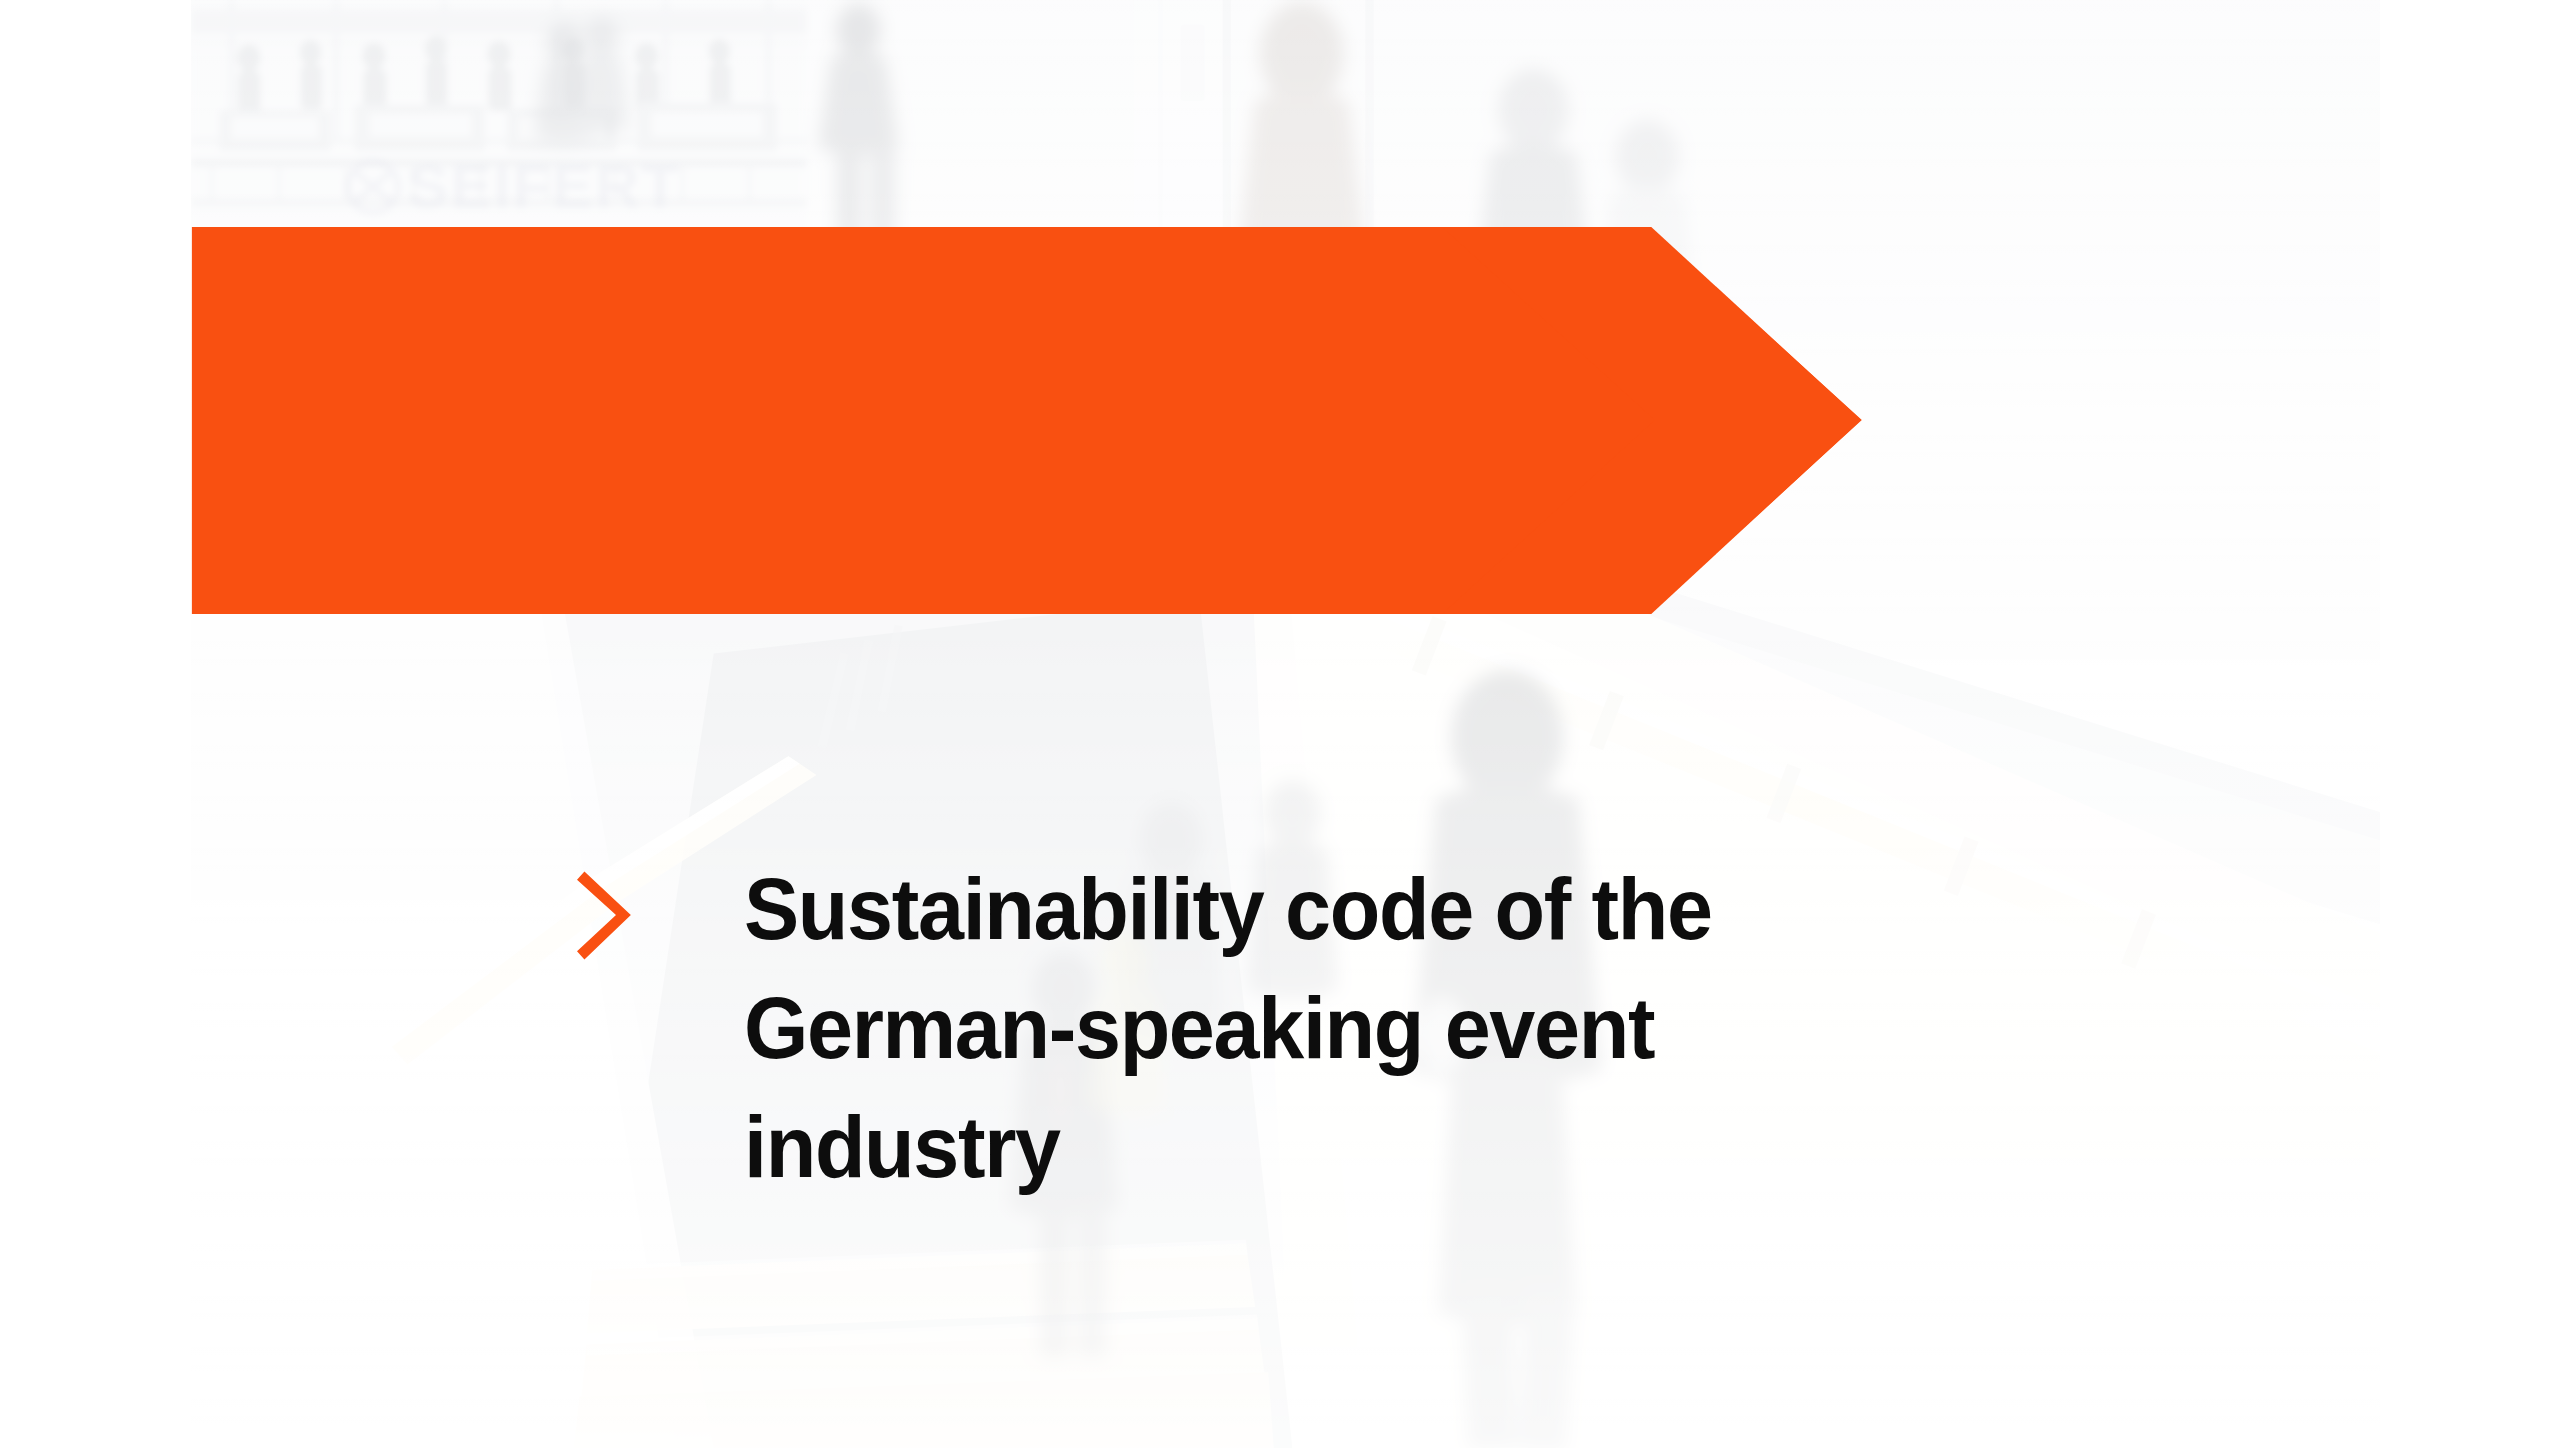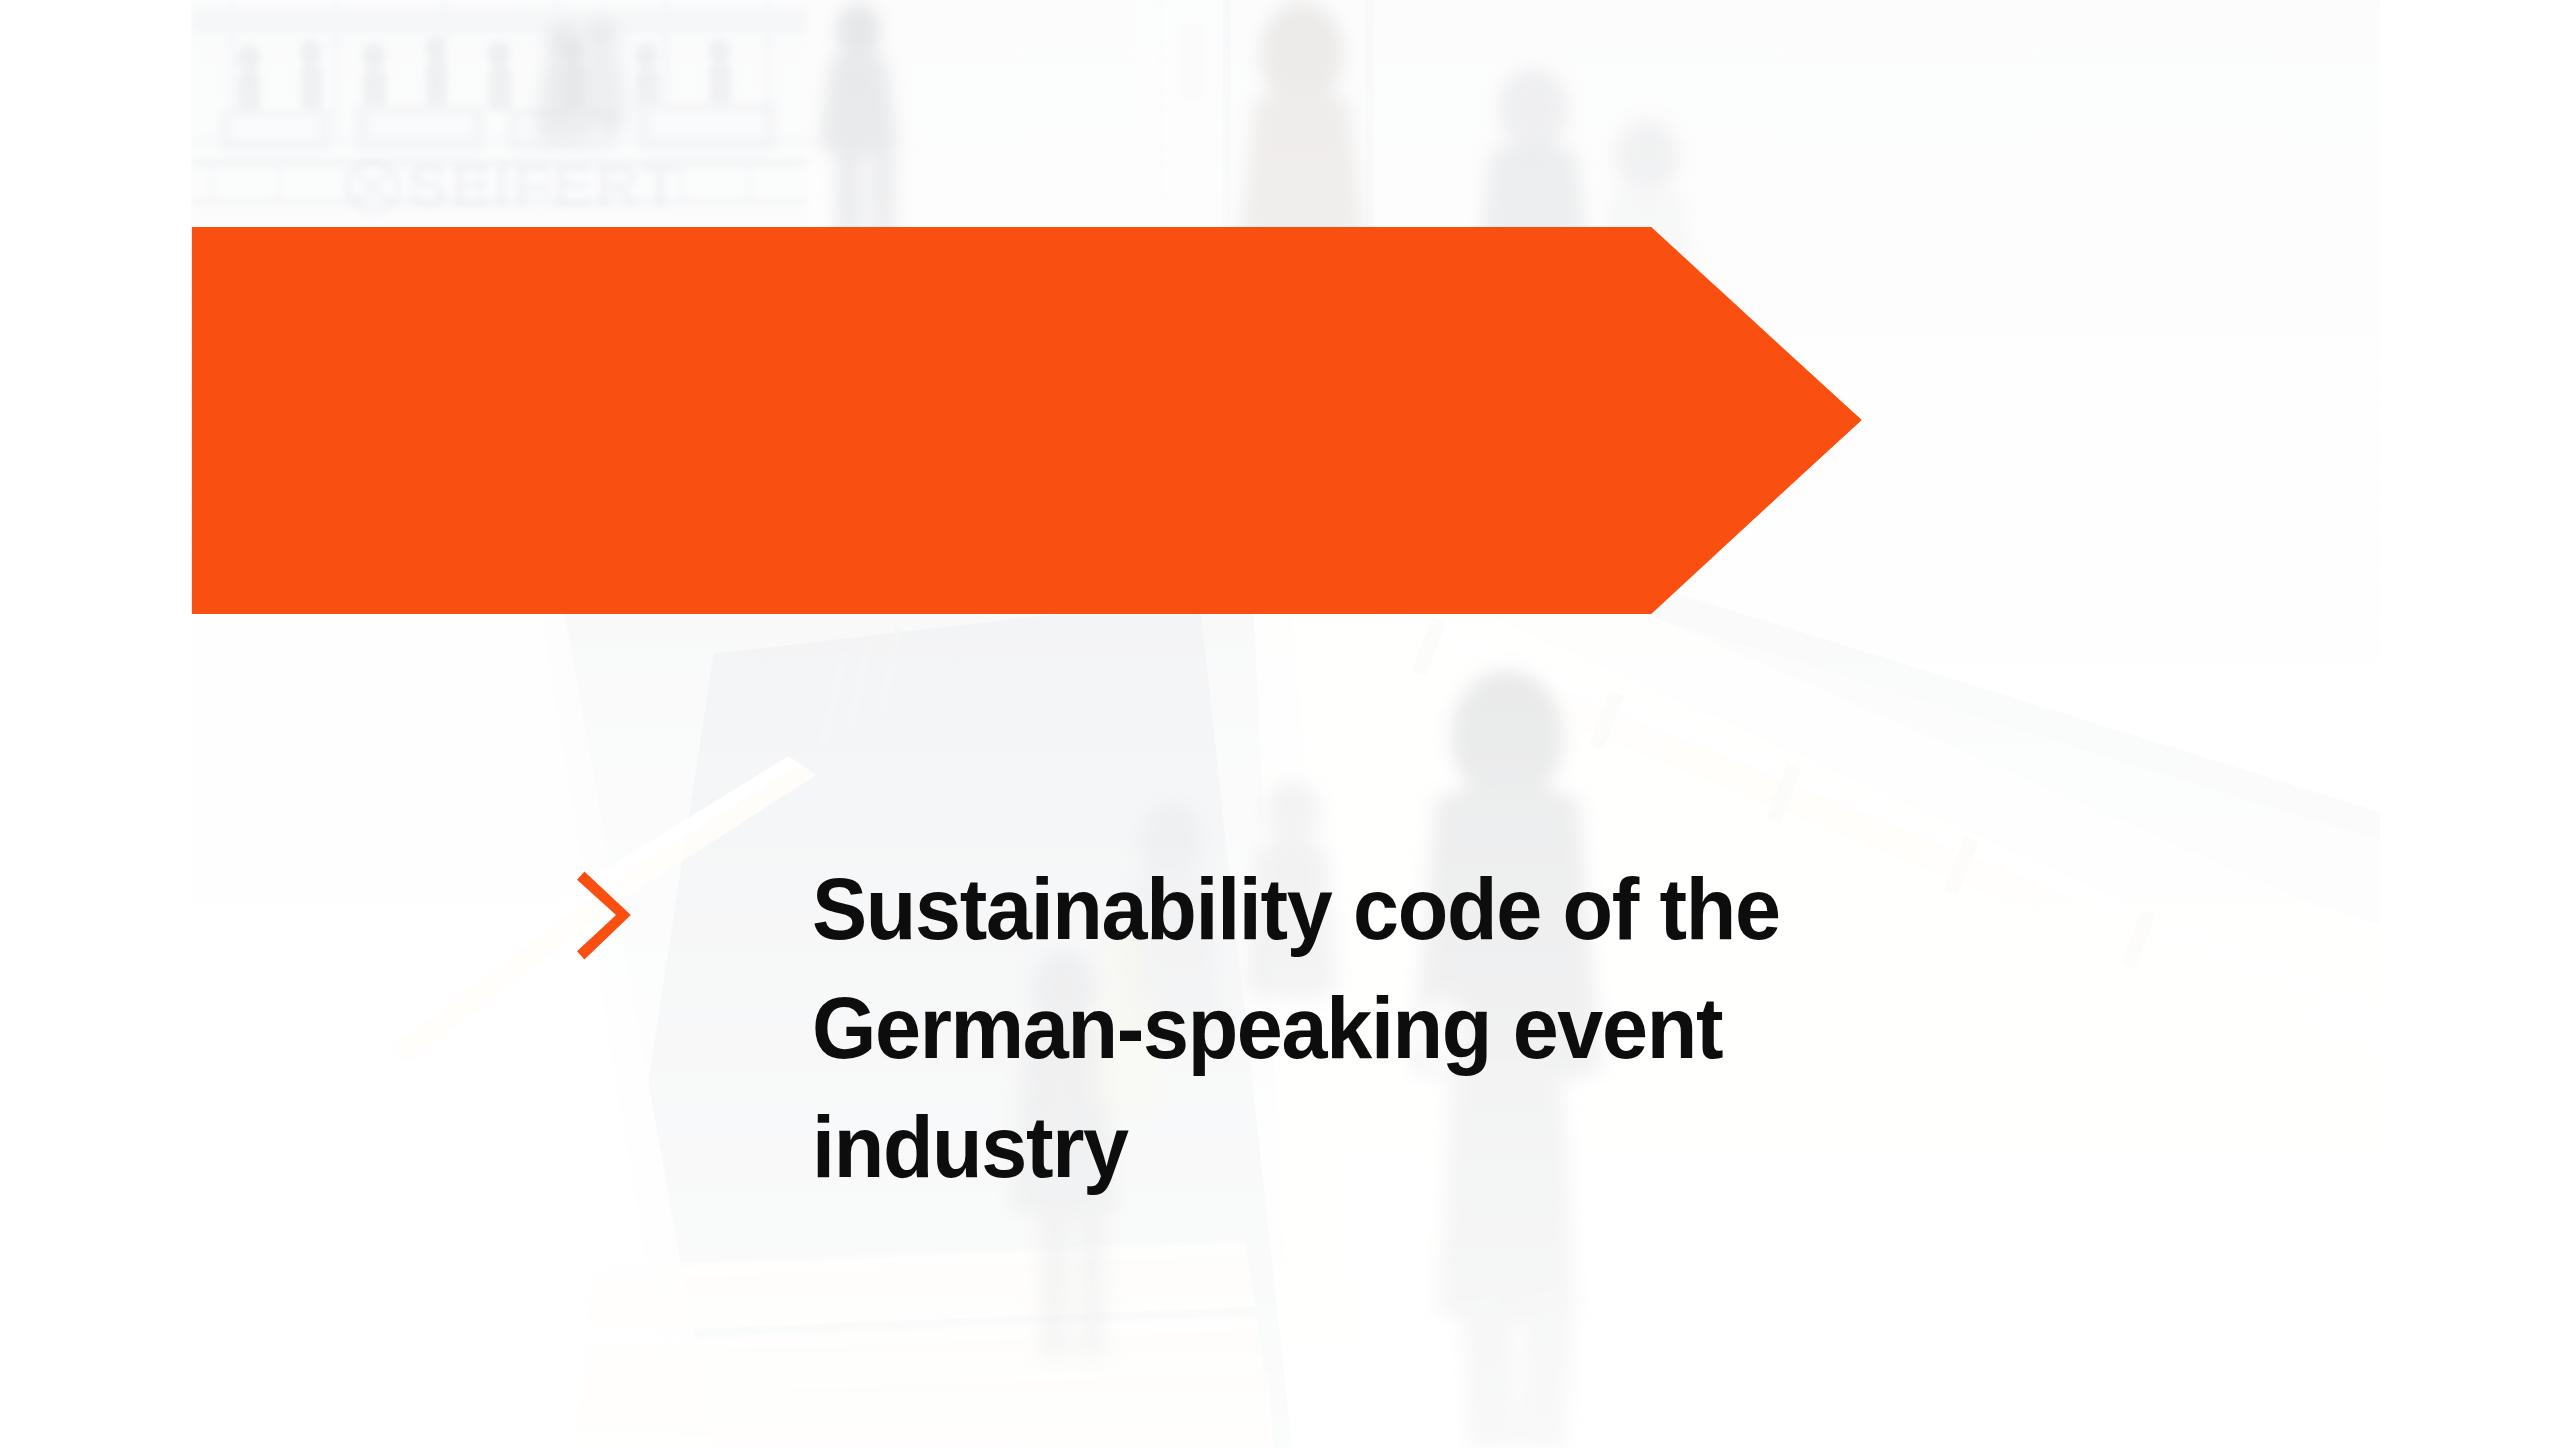--- a/index.html
+++ b/index.html
@@ -58,21 +58,21 @@
     position: absolute;
     left: 577px;
     top: 871px;
     width: 65px;
     height: 89px;
   }
   .title-bullet > svg { display: block; }
 
   .title-block {
     position: absolute;
-    left: 812px;
+    left: 744px;
     top: 849px;
     width: 1400px;
   }
   .title-line {
     font-family: "Liberation Sans Narrow", "Liberation Sans", sans-serif;
     font-weight: bold;
     font-size: 88px;
     line-height: 119px;
     letter-spacing: -1.4px;
     color: #0d0d0d;

